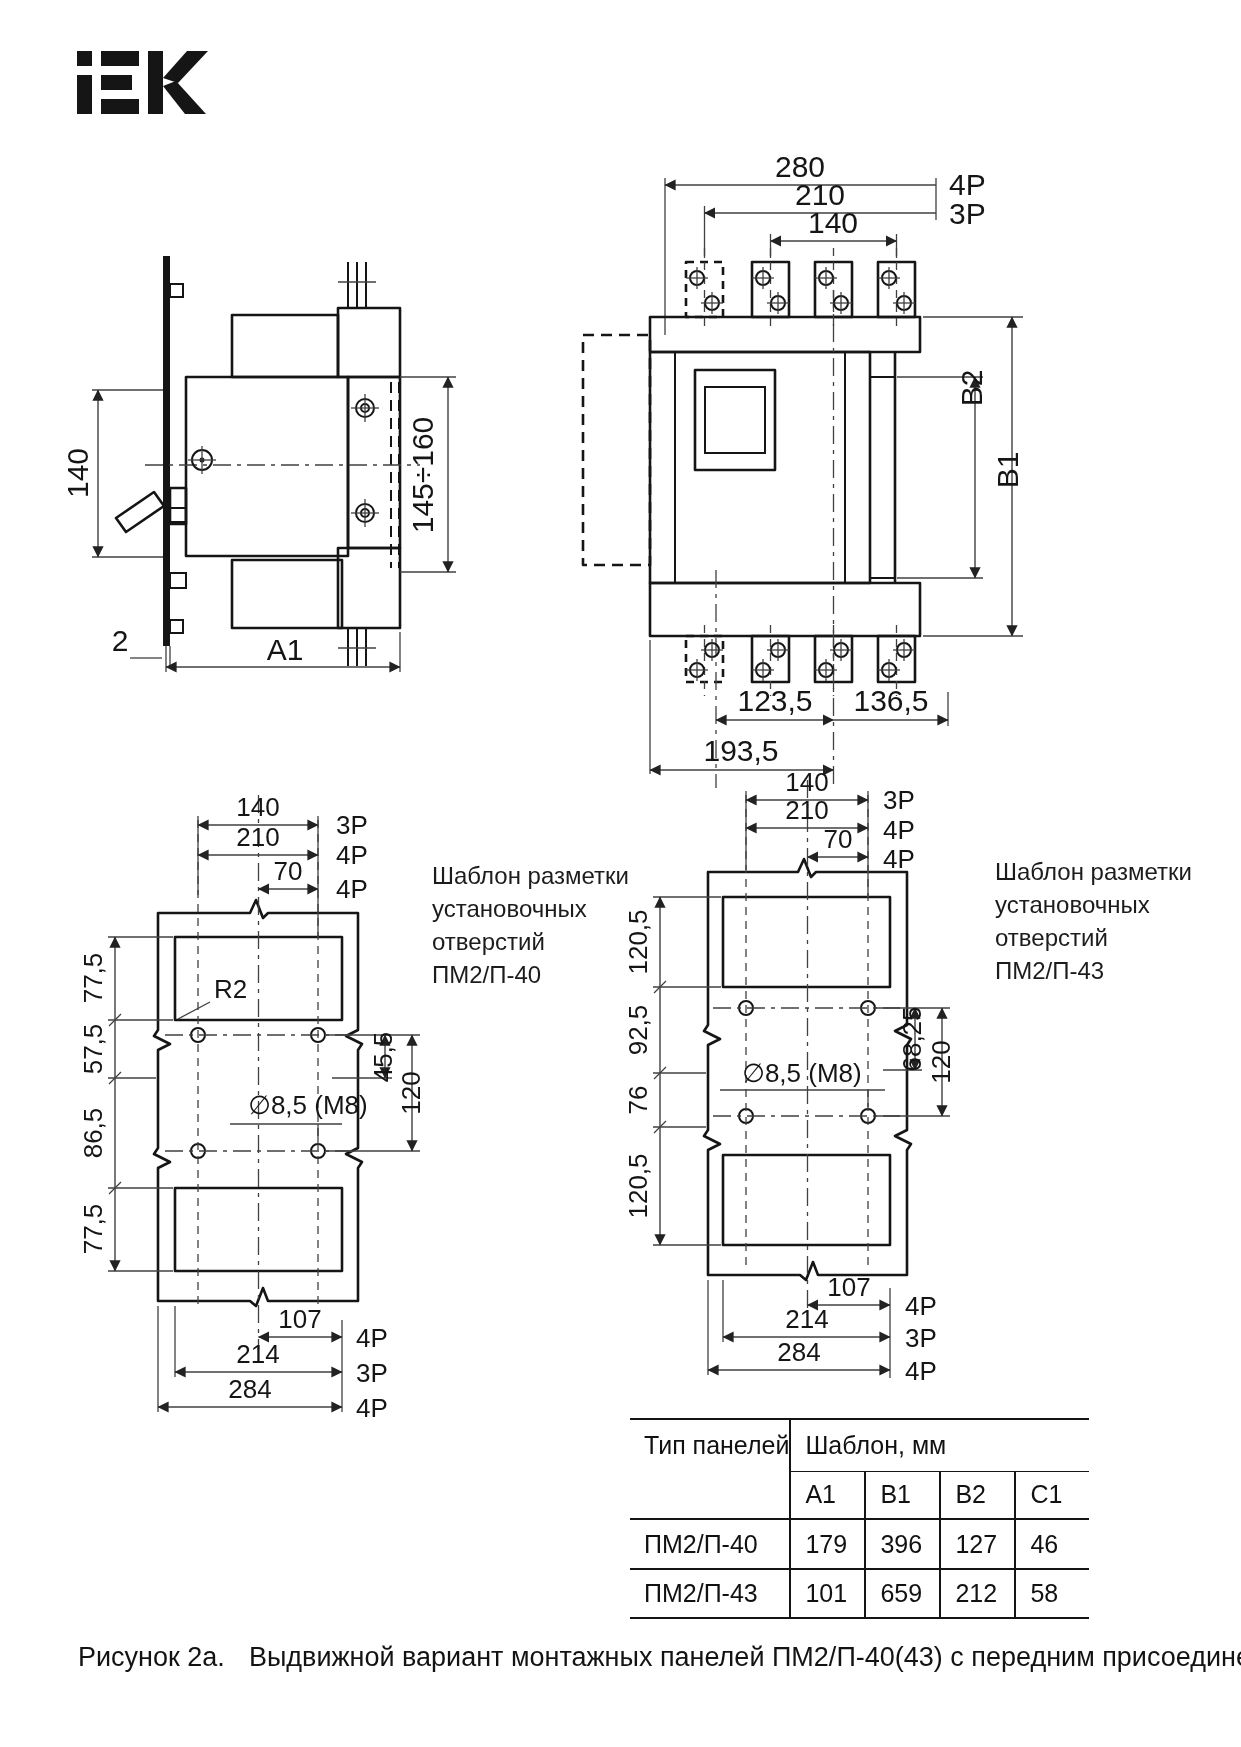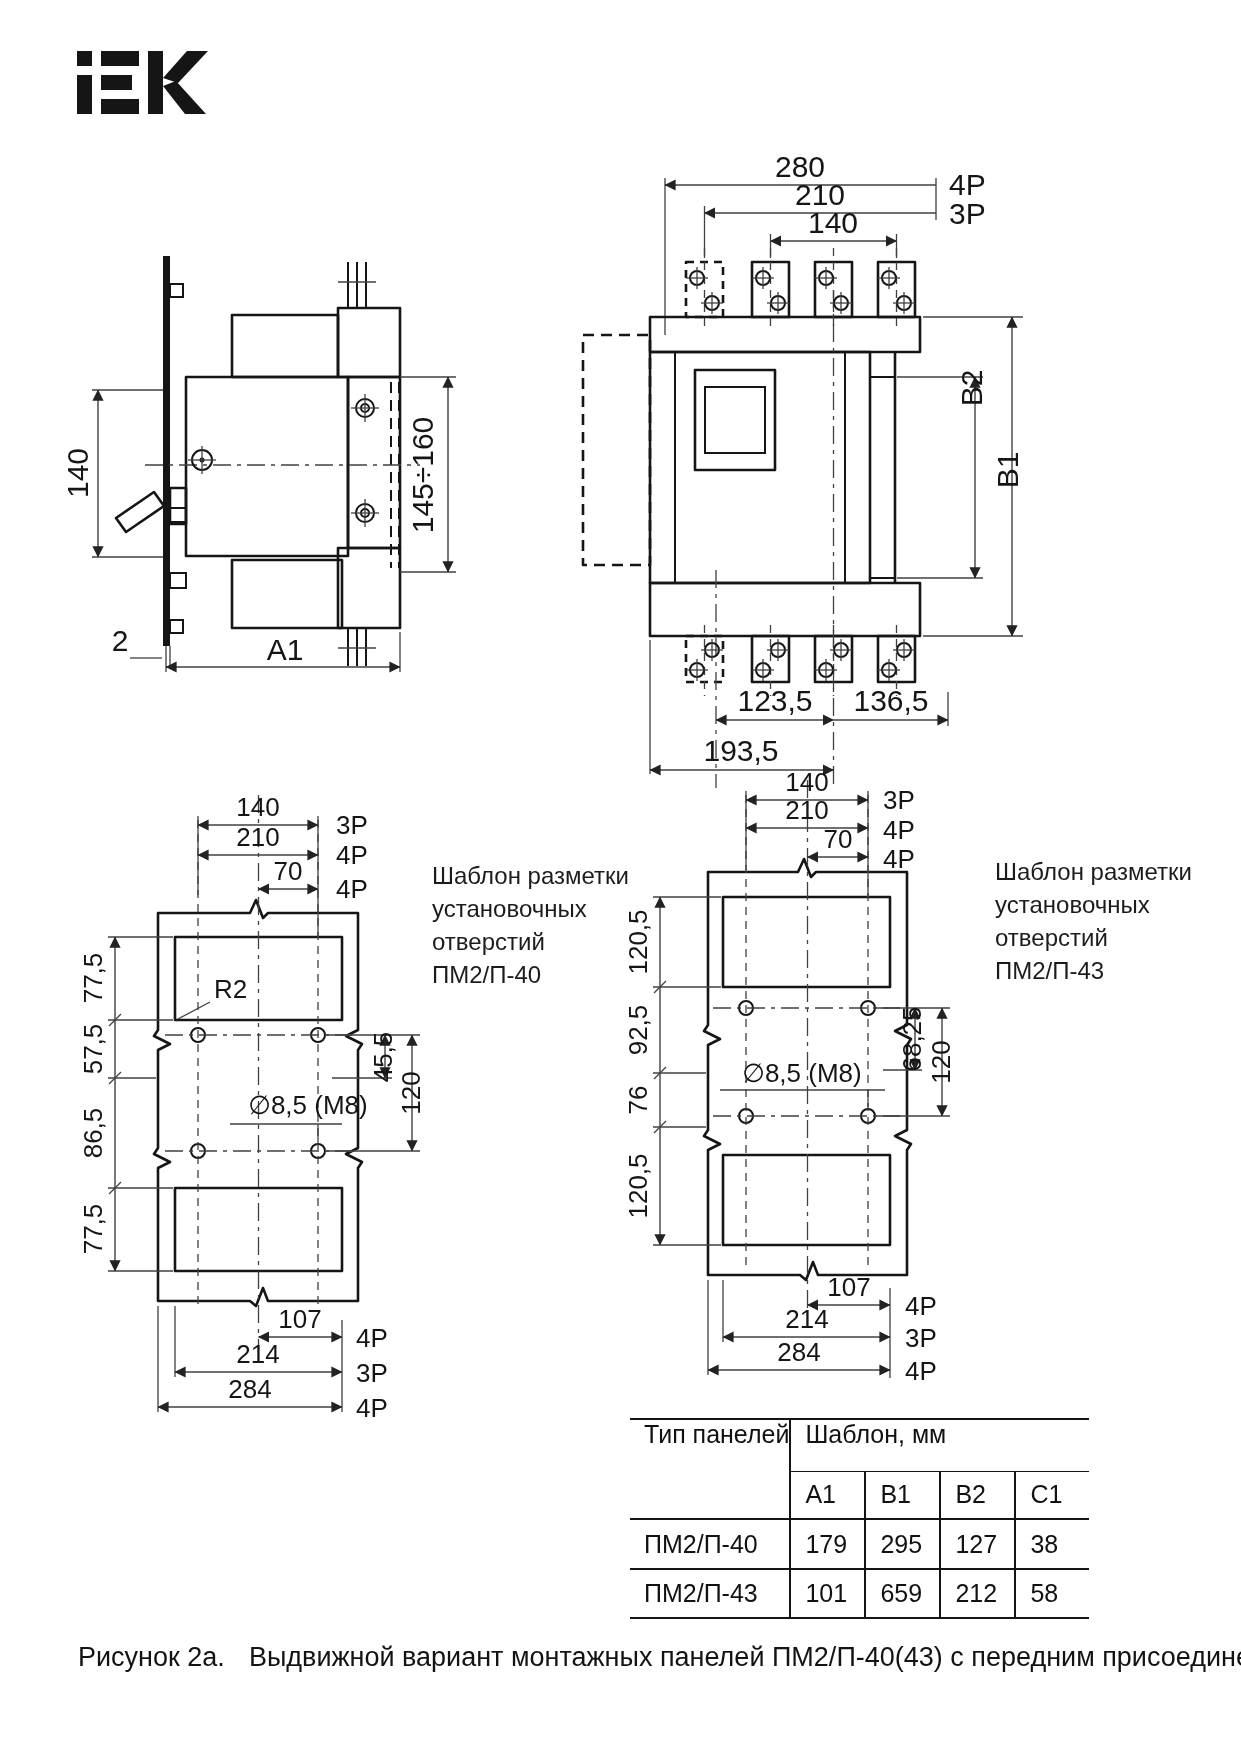--- a/index.html
+++ b/index.html
@@ -18,21 +18,21 @@
   .dash{stroke-dasharray:11 7}
   .pdash{stroke-dasharray:8 6}
   .cl{stroke-dasharray:18 6 4 6}
   .blk{fill:#151515;stroke:none}
   
   .tbl{position:absolute;left:630px;top:1418px;border-collapse:collapse;table-layout:fixed;
        border-top:2.5px solid #141414}
   .tbl td{font-size:25px;padding:0 0 0 14px;vertical-align:middle;white-space:nowrap}
   .tbl .r1{height:52px}.tbl .r2{height:48px}.tbl .r3{height:50px}.tbl .r4{height:49px}
   .tbl td.ct{border-right:2.5px solid #141414;border-bottom:2.5px solid #141414}
-  .tbl td.th{vertical-align:top;}
+  .tbl td.th{vertical-align:top;padding-top:11px}
   .tbl td.cs{border-bottom:1.5px solid #141414}
   .tbl td.vb{border-bottom:2.5px solid #141414}
   .tbl td.vl{border-left:2px solid #141414}
   .caption{position:absolute;left:78px;top:1642px;font-size:27px;white-space:nowrap;color:#131313}
   .caption .lab{margin-right:24px}
   .sr{position:absolute;opacity:0;pointer-events:none;font-size:2px;left:0;top:0}
 </style>
 </head>
 <body>
 
@@ -427,23 +427,23 @@
       </tr>
       <tr class="r2">
         <td class="vb">A1</td>
         <td class="vb vl">B1</td>
         <td class="vb vl">B2</td>
         <td class="vb vl">C1</td>
       </tr>
       <tr class="r3">
         <td class="ct">ПМ2/П-40</td>
         <td class="vb">179</td>
-        <td class="vb vl">295</td>
+        <td class="vb vl">396</td>
         <td class="vb vl">127</td>
-        <td class="vb vl">38</td>
+        <td class="vb vl">46</td>
       </tr>
       <tr class="r4">
         <td class="ct">ПМ2/П-43</td>
         <td class="vb">101</td>
         <td class="vb vl">659</td>
         <td class="vb vl">212</td>
         <td class="vb vl">58</td>
       </tr>
     </tbody>
   </table>

